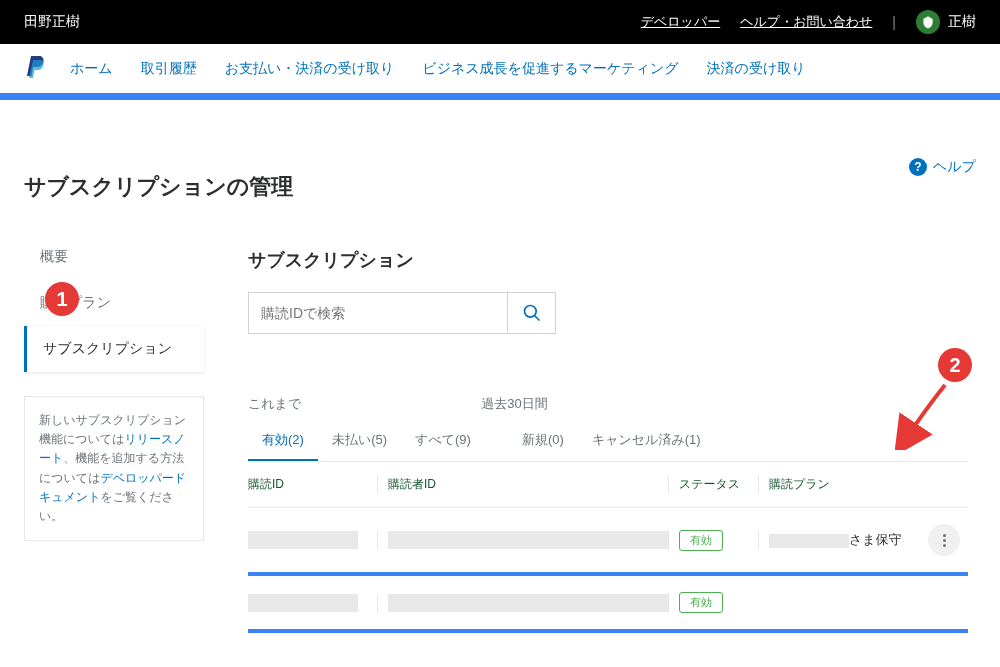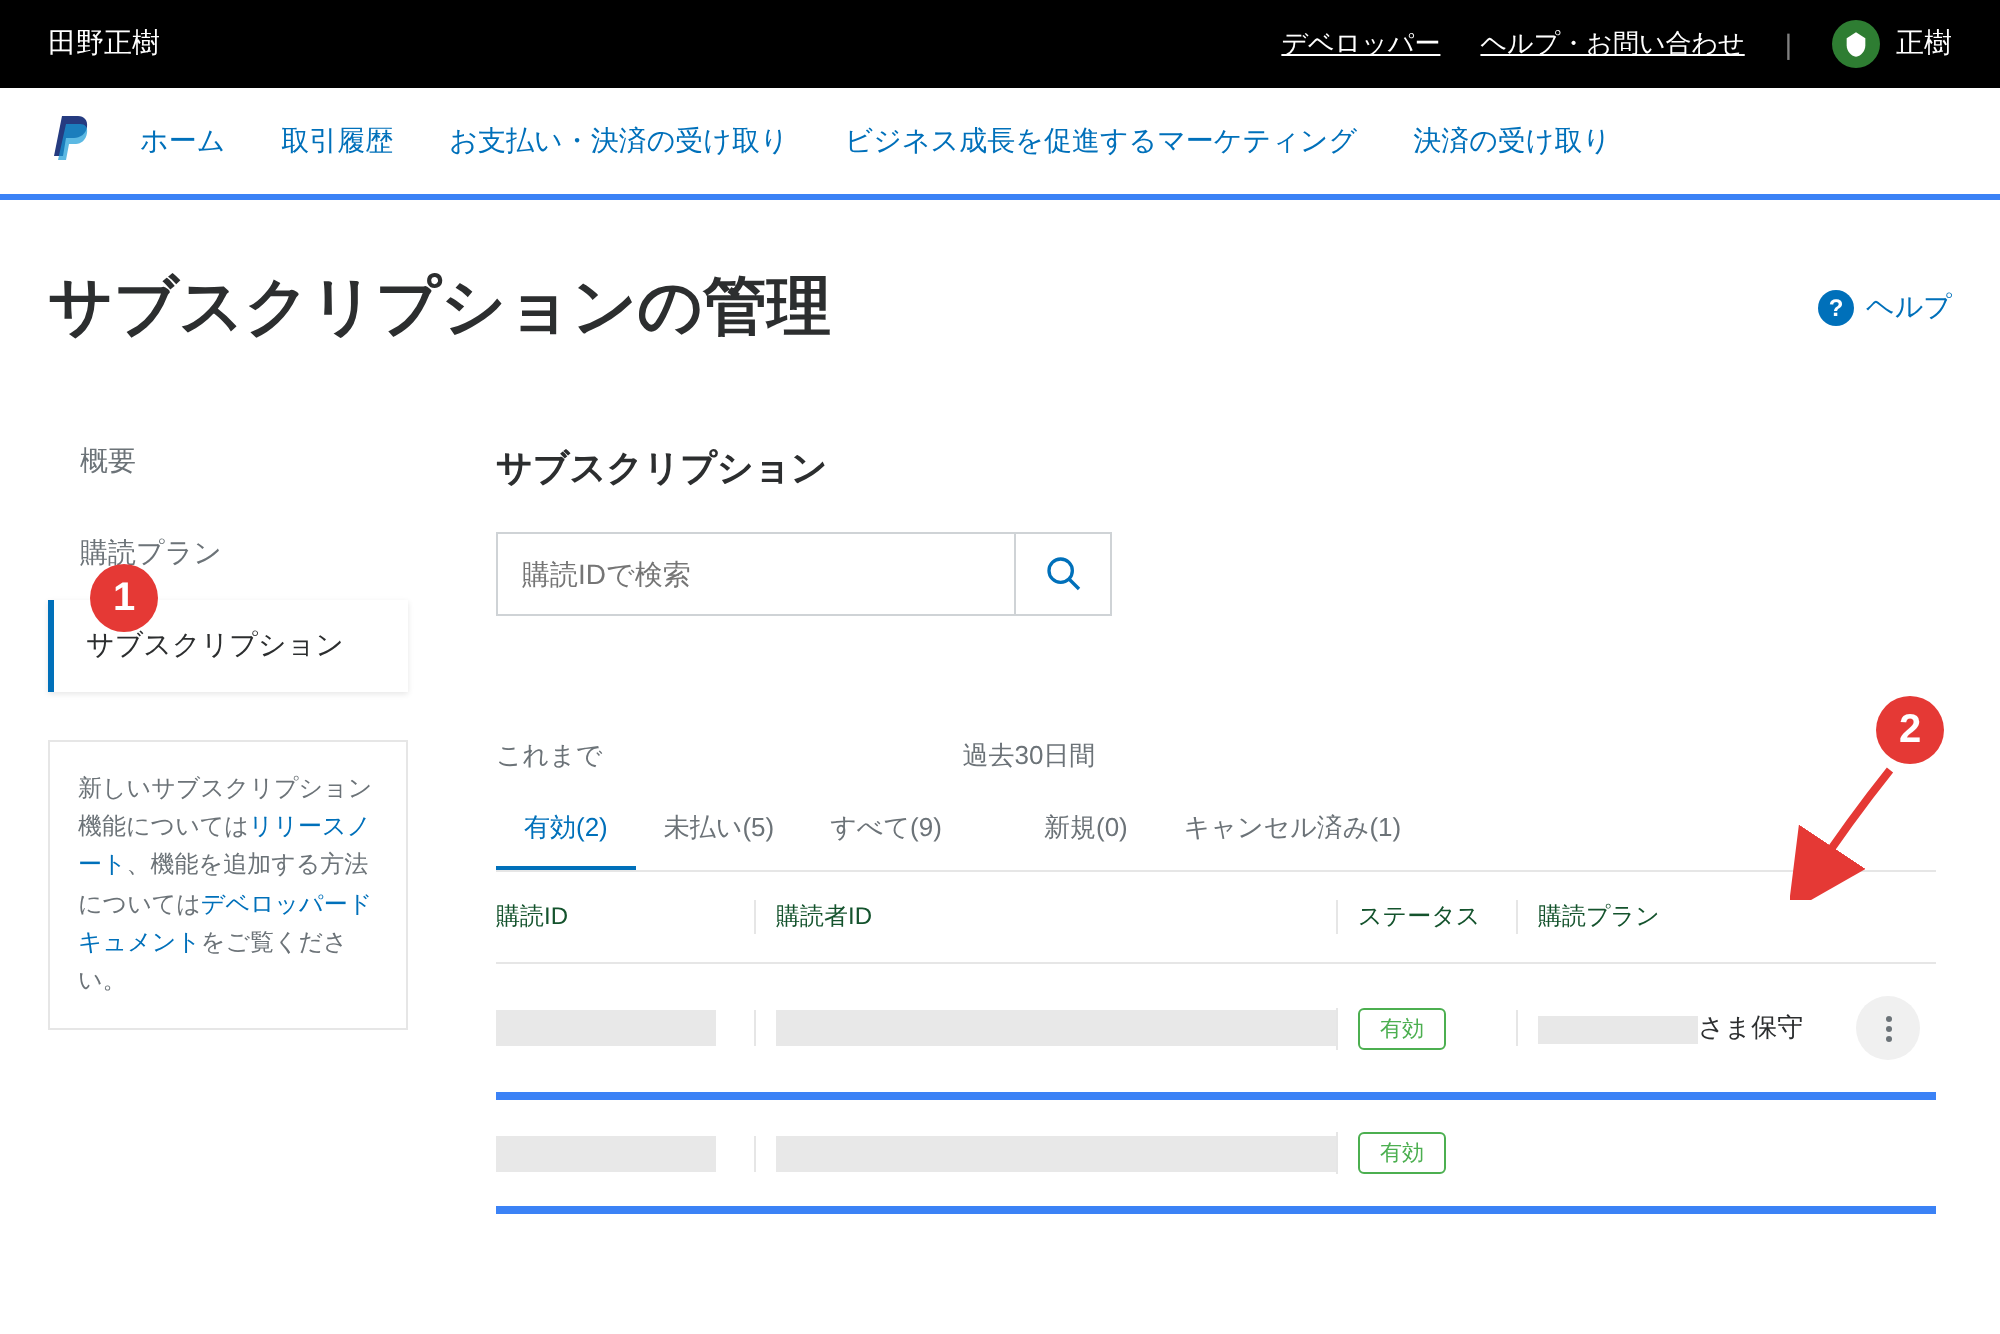--- a/index.html
+++ b/index.html
@@ -7,28 +7,28 @@
     
     .top-header { background: #000000; color: #fff; height: 44px; display: flex; align-items: center; justify-content: space-between; padding: 0 24px; }
     .top-header-left { font-size: 14px; }
     .top-header-right { display: flex; align-items: center; gap: 20px; }
     .top-header-right a { color: #fff; text-decoration: underline; font-size: 13px; }
     .top-header-divider { color: rgba(255,255,255,0.5); }
     .user-badge { display: flex; align-items: center; gap: 8px; }
     .user-avatar { width: 24px; height: 24px; border-radius: 50%; background: #2e7d32; display: flex; align-items: center; justify-content: center; }
     .user-avatar svg { width: 14px; height: 14px; fill: #fff; }
     
-    .nav-bar { background: #fff; border-bottom: 3px solid #3b82f6; height: 56px; display: flex; align-items: center; padding: 0 24px; gap: 24px; }
+    .nav-bar { background: #fff; border-bottom: 7px solid #3b82f6; height: 56px; display: flex; align-items: center; padding: 0 24px; gap: 24px; }
     .logo { width: 22px; height: 26px; }
     .nav-links { display: flex; gap: 28px; }
     .nav-links a { color: #0070ba; text-decoration: none; font-size: 14px; }
     
     .page-container { max-width: 1000px; margin: 0 auto; padding: 32px 24px; }
     .page-header { display: flex; justify-content: space-between; align-items: center; margin-bottom: 32px; }
-    .page-title { font-size: 32px; font-weight: 600; color: #2c2e2f; }
+    .page-title { font-size: 22px; font-weight: 600; color: #2c2e2f; margin-top: 40px; }
     .help-link { display: flex; align-items: center; gap: 6px; color: #0070ba; text-decoration: none; font-size: 14px; font-weight: 500; }
     .help-icon { width: 18px; height: 18px; border-radius: 50%; background: #0070ba; color: #fff; display: flex; align-items: center; justify-content: center; font-size: 12px; font-weight: bold; }
     
     .content-layout { display: flex; gap: 24px; }
     .sidebar { width: 180px; flex-shrink: 0; }
     .sidebar-item { padding: 14px 16px; color: #6c7378; font-size: 14px; cursor: pointer; }
     .sidebar-item.active { background: #fff; color: #2c2e2f; font-weight: 500; border-left: 3px solid #0070ba; box-shadow: 0 1px 3px rgba(0,0,0,0.1); }
     .sidebar-note { margin-top: 24px; padding: 14px; border: 1px solid #e6e6e6; font-size: 12px; line-height: 1.6; color: #6c7378; }
     .sidebar-note a { color: #0070ba; text-decoration: none; }
     

